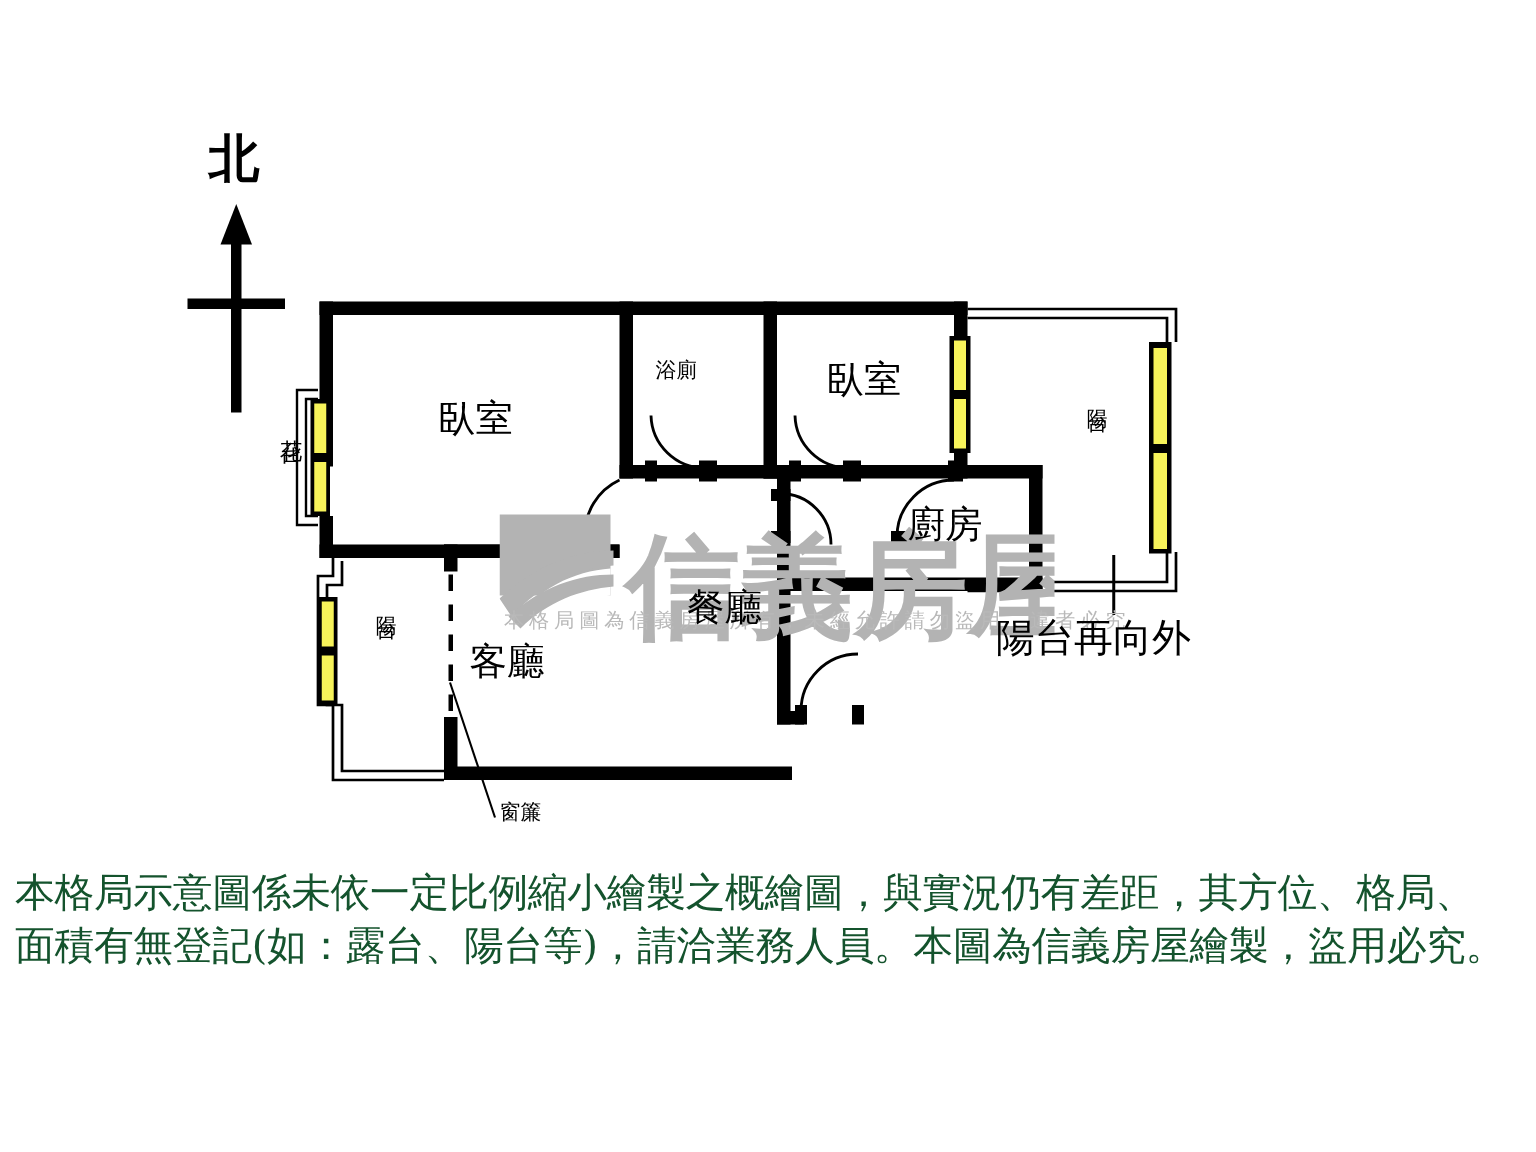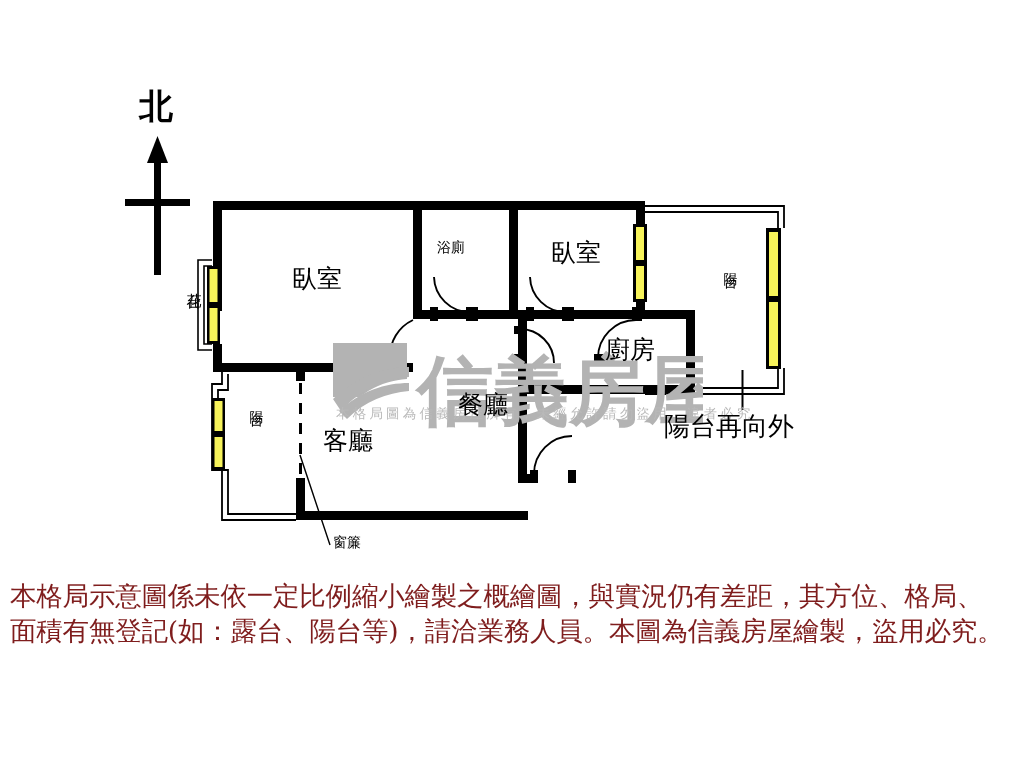--- a/index.html
+++ b/index.html
@@ -65,21 +65,21 @@
     pointer-events: none;
   }
 
   
   #disclaimer {
     position: absolute;
     left: 10px; top: 578px;
     width: 1004px;
     font-size: 26.5px;
     line-height: 1.33;
-    color: #7f1d1d;
+    color: #14532d;
     letter-spacing: -0.2px;
     font-family: "DejaVu Serif", "Liberation Serif", serif;
   }
   #disclaimer div { white-space: nowrap; }
 </style>
 </head>
 <body>
 
 <div id="page">
 
@@ -233,21 +233,21 @@
   <div id="wm-line">本格局圖為信義房屋所有，未經允許請勿盜用，違者必究</div>
 
   <div class="lbl lbl-room" style="left:292px; top:266px;">臥室</div>
 
   <div class="lbl lbl-small" style="left:437px; top:240px;">浴廁</div>
 
   <div class="lbl lbl-room" style="left:551px; top:240px;">臥室</div>
 
   <div class="lbl lbl-room" style="left:605px; top:337px;">廚房</div>
 
-  <div class="lbl lbl-room" style="left:323px; top:428px;">客廳</div>
+  <div class="lbl lbl-room" style="left:313px; top:428px;">客廳</div>
 
   <div class="lbl lbl-room" style="left:458px; top:392px;">餐廳</div>
 
   <div class="lbl lbl-tiny lbl-vert" style="left:186px; top:281px;">花台</div>
 
   <div class="lbl lbl-small lbl-vert" style="left:250px; top:400px;">陽台</div>
 
   <div class="lbl lbl-small lbl-vert" style="left:724px; top:262px;">陽台</div>
 
   <div class="lbl lbl-small" style="left:289px; top:535px;margin-left:44px;">窗簾</div>

